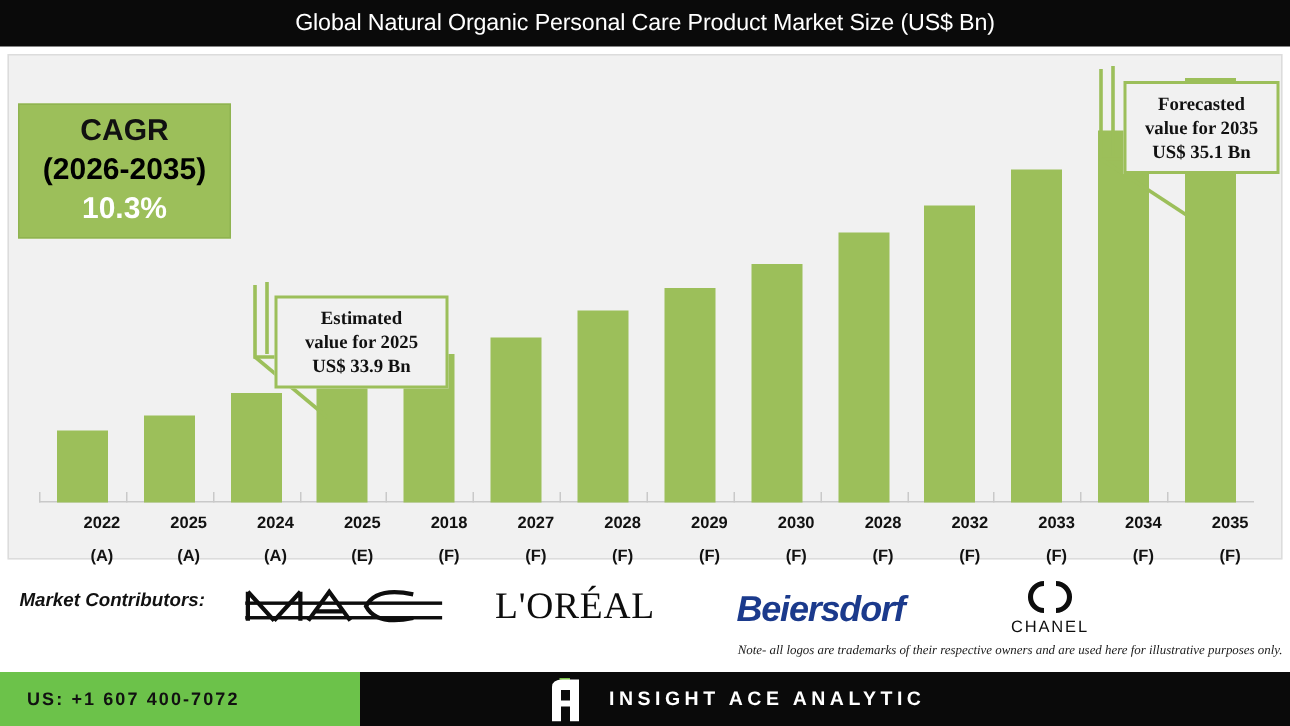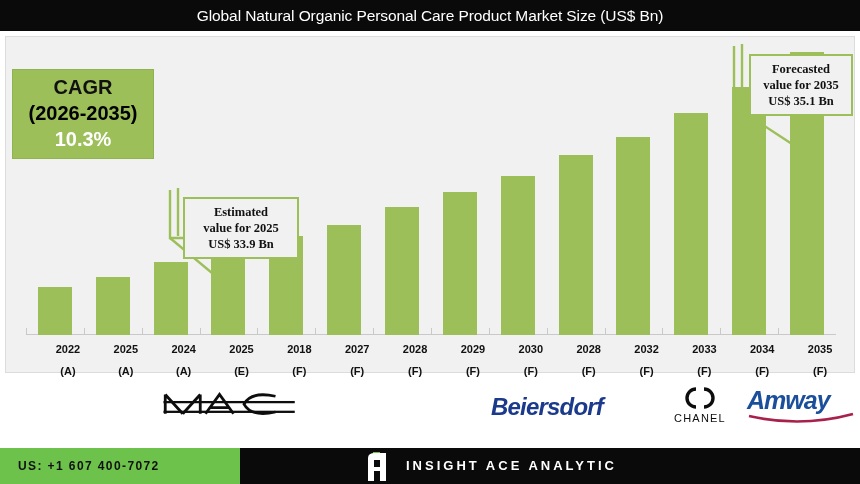--- a/index.html
+++ b/index.html
@@ -272,49 +272,46 @@
     <path d="M16 2 L16 62" stroke="#9cbf5a" stroke-width="2.4" fill="none"></path>
     <path d="M8 64 L66 102" stroke="#9cbf5a" stroke-width="2.4" fill="none"></path>
   </svg>
   <div class="callout callout-2035">
     <span>Forecasted</span>
     <span>value for 2035</span>
     <span>US$ 35.1 Bn</span>
   </div>
 
   <div class="logos-row">
+    <div class="mc-label">Market Contributors:</div>
 
     <svg class="logo-mac" viewBox="0 0 160 40">
       <path d="M6 8 L6 30 M6 8 L26 30 M26 30 L46 8 M46 8 L46 30" stroke="#0d0d0d" stroke-width="3.2" fill="none"></path>
       <path d="M52 30 L68 8 L84 30 M58 23 L78 23" stroke="#0d0d0d" stroke-width="3.2" fill="none"></path>
       <path d="M132 10 Q104 4 96 19 Q104 34 132 28" stroke="#0d0d0d" stroke-width="3.2" fill="none"></path>
       <path d="M4 17 L152 17 M4 22 L152 22" stroke="#0d0d0d" stroke-width="1.6" fill="none" opacity="0.0"></path>
       <rect x="4" y="15.4" width="150" height="2.6" fill="#0d0d0d"></rect>
       <rect x="4" y="26.5" width="150" height="2.6" fill="#0d0d0d"></rect>
     </svg>
 
+    <div class="logo-loreal">L'ORÉAL</div>
 
     <div class="logo-beiersdorf">Beiersdorf</div>
 
     <div class="logo-chanel">
       <svg style="position:absolute;left:14px;top:0;width:52px;height:26px;" viewBox="0 0 52 26">
         <path d="M22 4 A9 9 0 1 0 22 22" stroke="#0d0d0d" stroke-width="3.4" fill="none"></path>
         <path d="M30 4 A9 9 0 1 1 30 22" stroke="#0d0d0d" stroke-width="3.4" fill="none"></path>
       </svg>
       <div class="logo-chanel-text">CHANEL</div>
     </div>
 
-    <div class="logo-amway">
-      <div class="logo-amway-text">Amway</div>
-      <svg style="position:absolute;left:0;top:26px;width:110px;height:14px;" viewBox="0 0 110 14">
-        <path d="M2 4 Q54 16 106 2" stroke="#a8214b" stroke-width="2.6" fill="none"></path>
-      </svg>
-    </div>
-  </div>
-
+  </div>
+
+  <div class="note">Note- all logos are trademarks of their respective owners and are used here for illustrative purposes only.</div>
 
   <div class="footer">
     <div class="footer-green"></div>
     <div class="footer-phone">US: +1 607 400-7072</div>
     <div class="footer-black"></div>
     <svg class="brand-mark" viewBox="0 0 26 29">
       <rect x="9" y="0" width="7" height="6" fill="#7bbf4a"></rect>
       <path d="M4 29 L4 6 Q4 1 11 1 L22 1 L22 29 L16 29 L16 19 L10 19 L10 29 Z" fill="#ffffff"></path>
       <rect x="10" y="8" width="6" height="7" fill="#0a0a0a"></rect>
     </svg>

